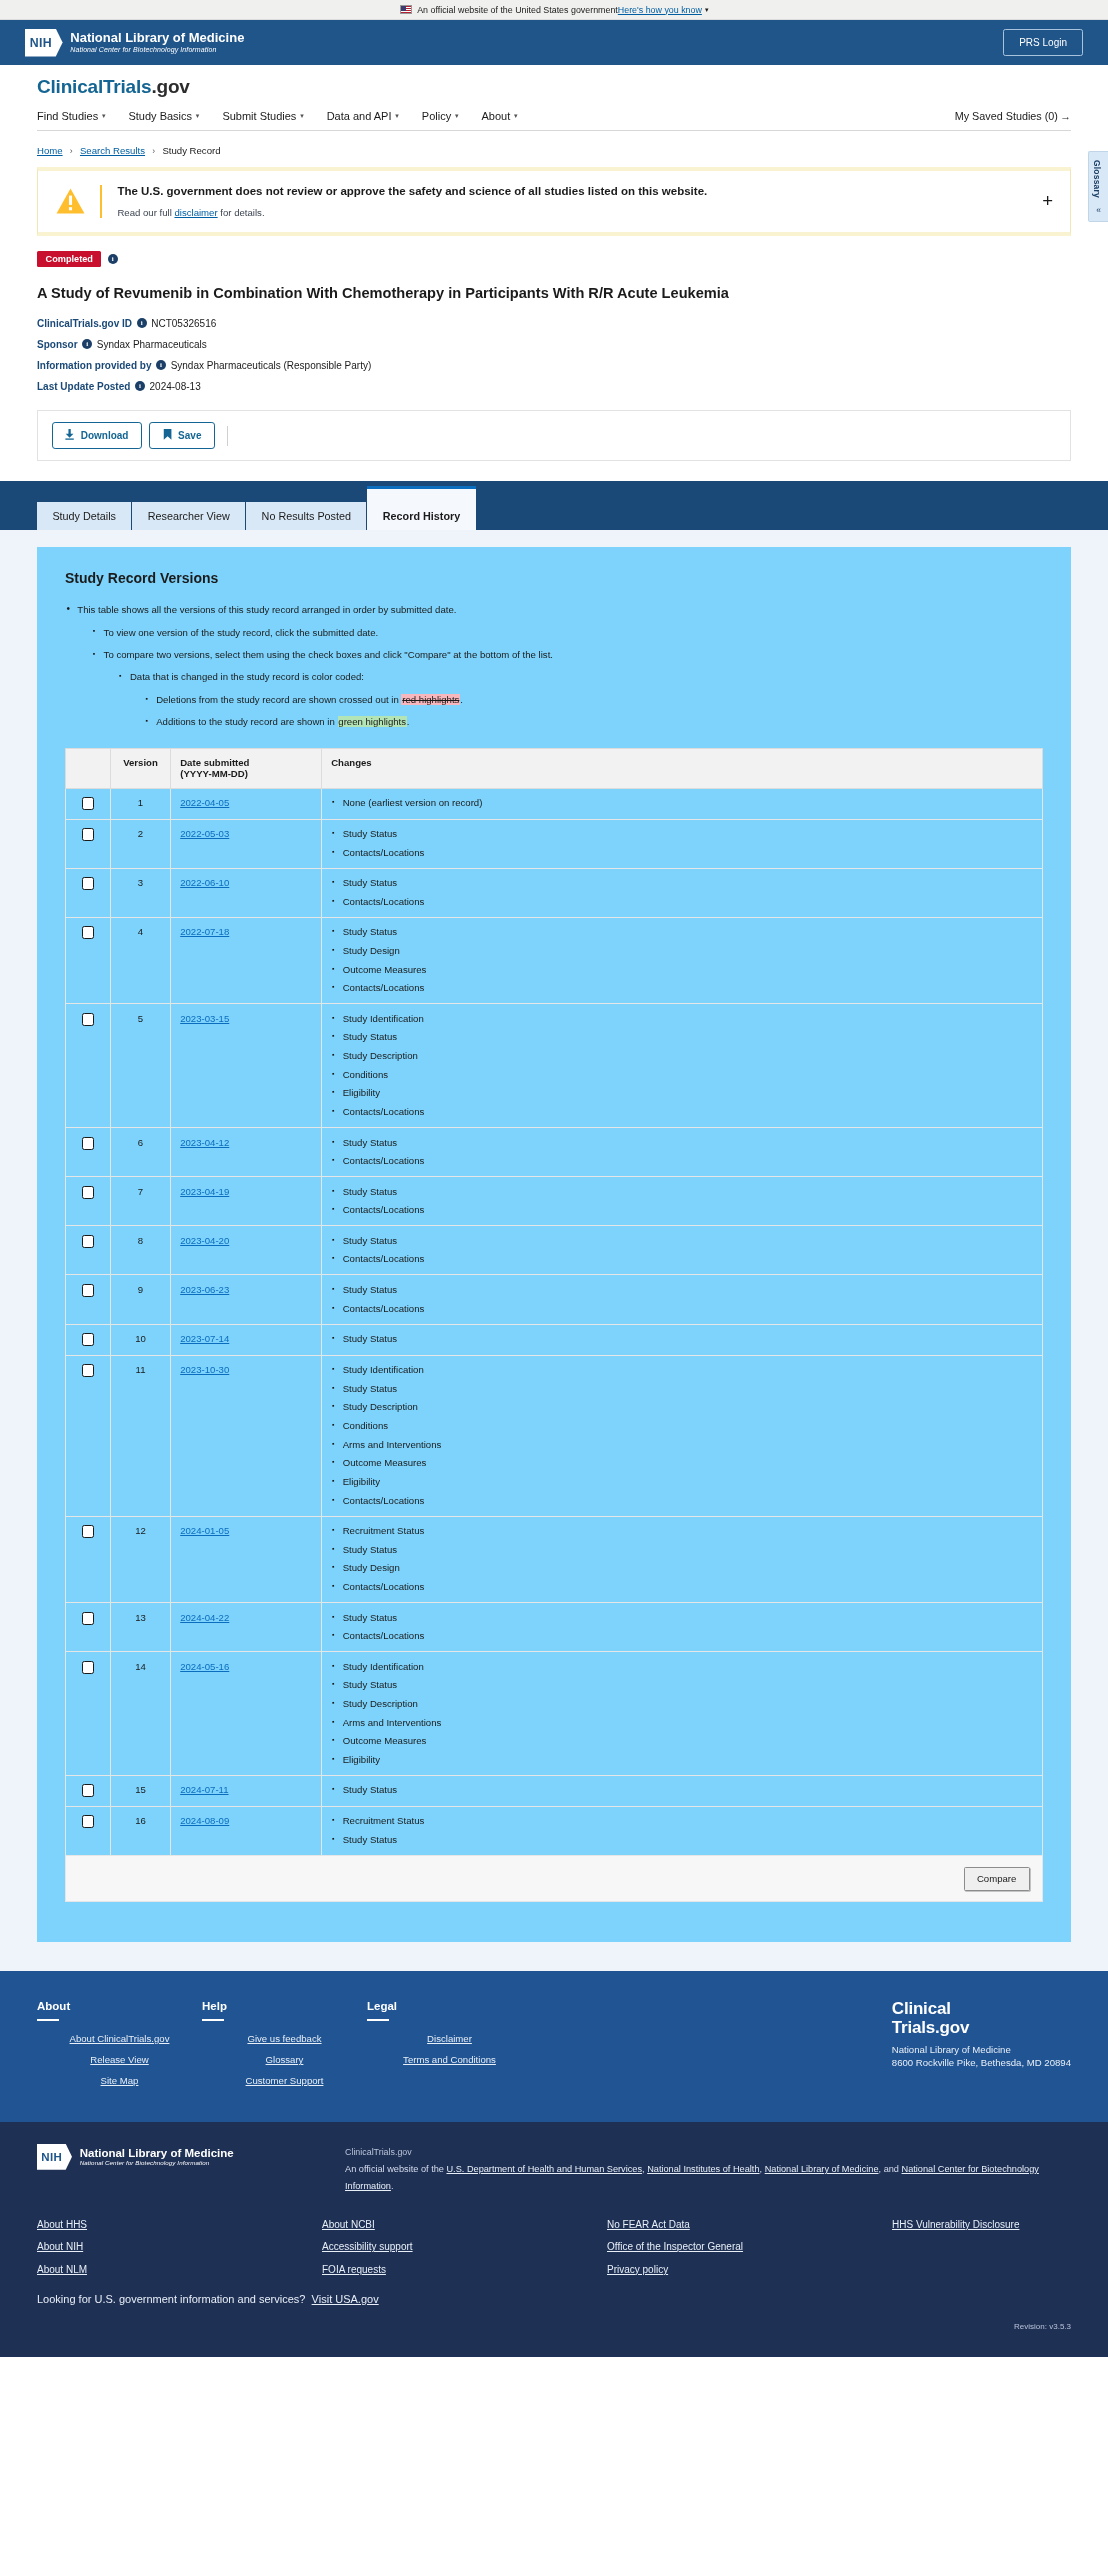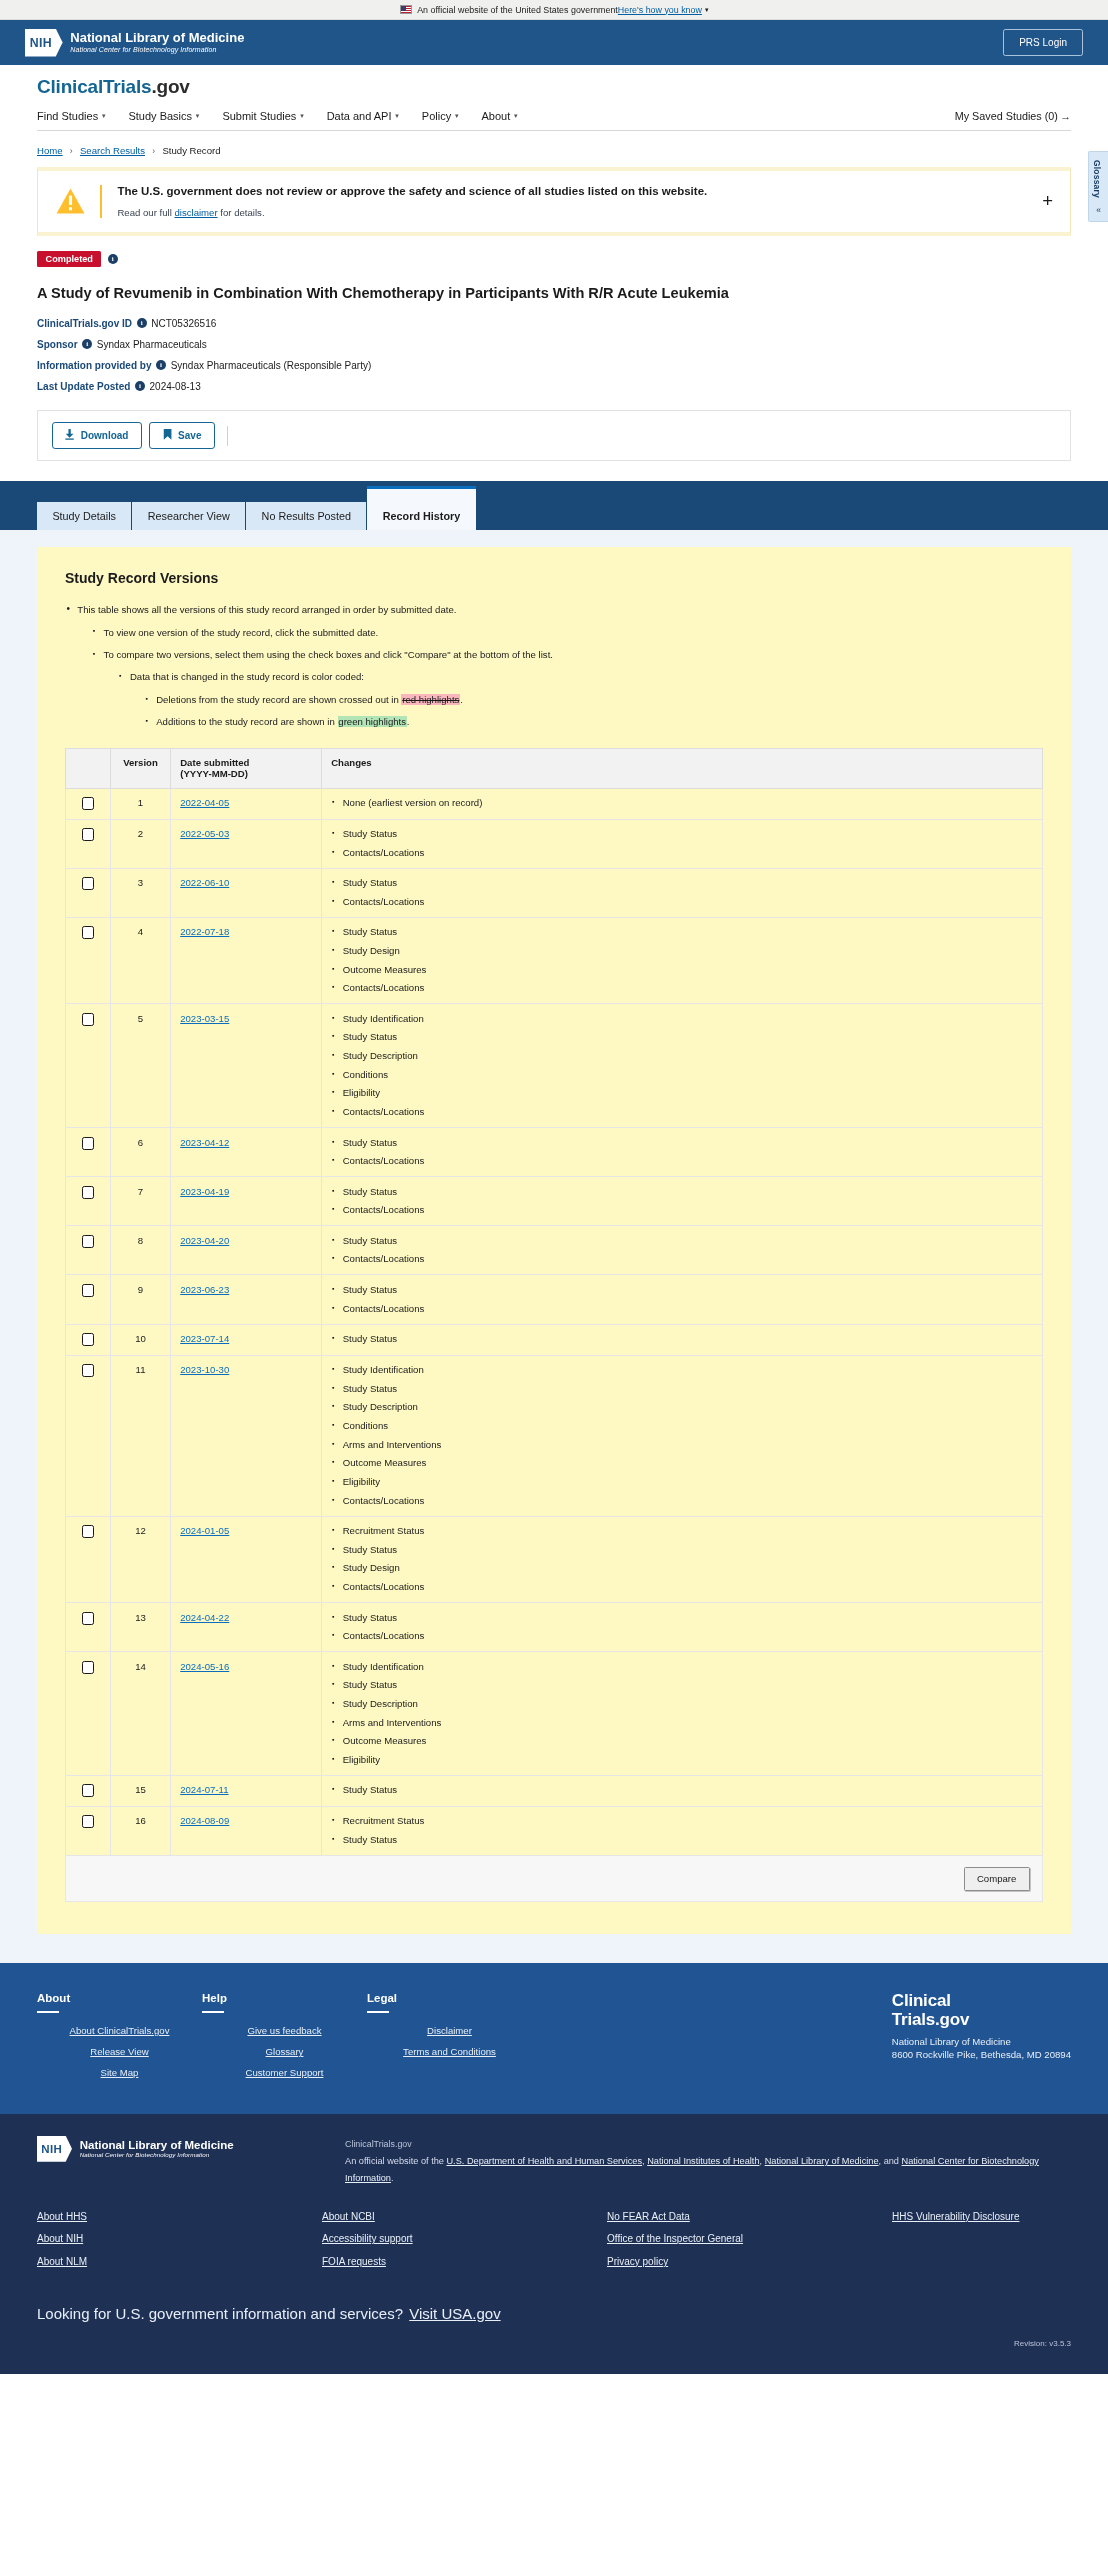--- a/index.html
+++ b/index.html
@@ -254,21 +254,21 @@
   .tab.active {
     background: #f5f9fd;
     font-weight: 700;
     border-top: 3.1px solid #0b6dbd;
     padding-top: 21px;
     border-right: none;
   }
 
   
   .content-area { background: #eef4fa; padding: 17px 37px 29px 37px; }
-  .panel { background: #fef9c3; padding: 23px 28px 32px 28px; }
+  .panel { background: #7dd3fc; padding: 23px 28px 40px 28px; }
   .panel-h2 { font-size: 14px; font-weight: 700; color: #1b1b1b; }
   .bullets { margin-top: 17px; font-size: 9.6px; color: #1b1b1b; }
   .bullets ul { list-style: none; }
   .bullets li {
     position: relative;
     padding-left: 12.3px;
     margin-bottom: 8.5px;
     line-height: 1.45;
   }
   .bullets li::before {
@@ -393,21 +393,21 @@
   .fd-links {
     display: flex; margin-top: 23px;
   }
   .fd-links .col { width: 285px; }
   .fd-links .col:last-child { width: auto; }
   .fd-links a {
     display: block; color: #e8eff7; font-size: 10px;
     text-decoration: underline; margin-bottom: 11.5px;
   }
   .fd-usa {
-    margin-top: 27px; color: #e8eff7; font-size: 15px;
+    margin-top: 7px; color: #e8eff7; font-size: 11px;
   }
   .fd-usa a { color: #e8eff7; text-decoration: underline; margin-left: 6.2px; }
   .fd-rev {
     text-align: right; color: #b9c3d8; font-size: 8px; margin-top: 17px;
   }
 </style>
 </head>
 <body>
 
 <div class="gov-banner">

